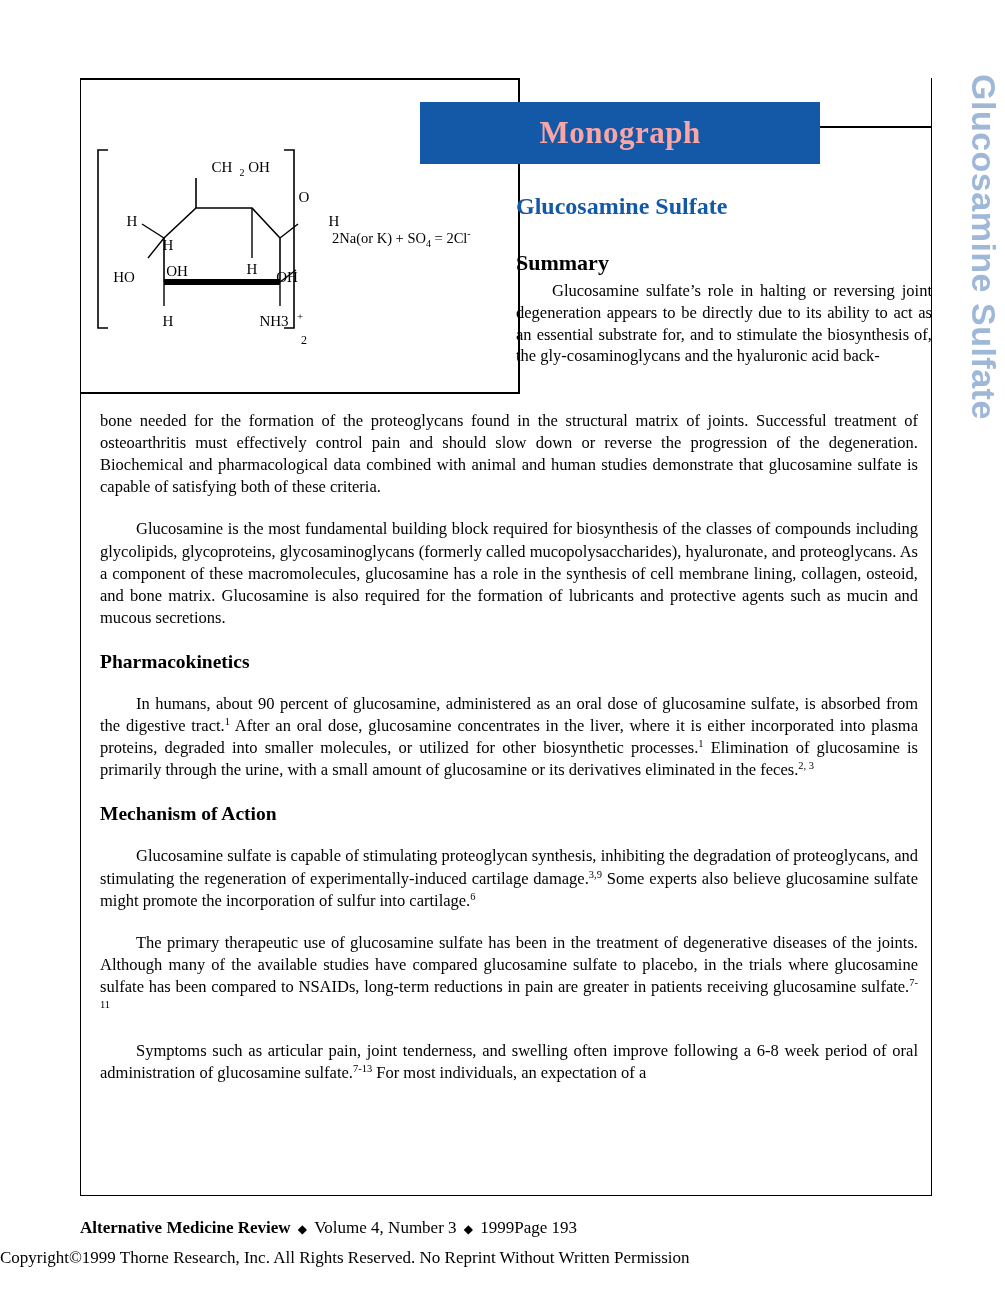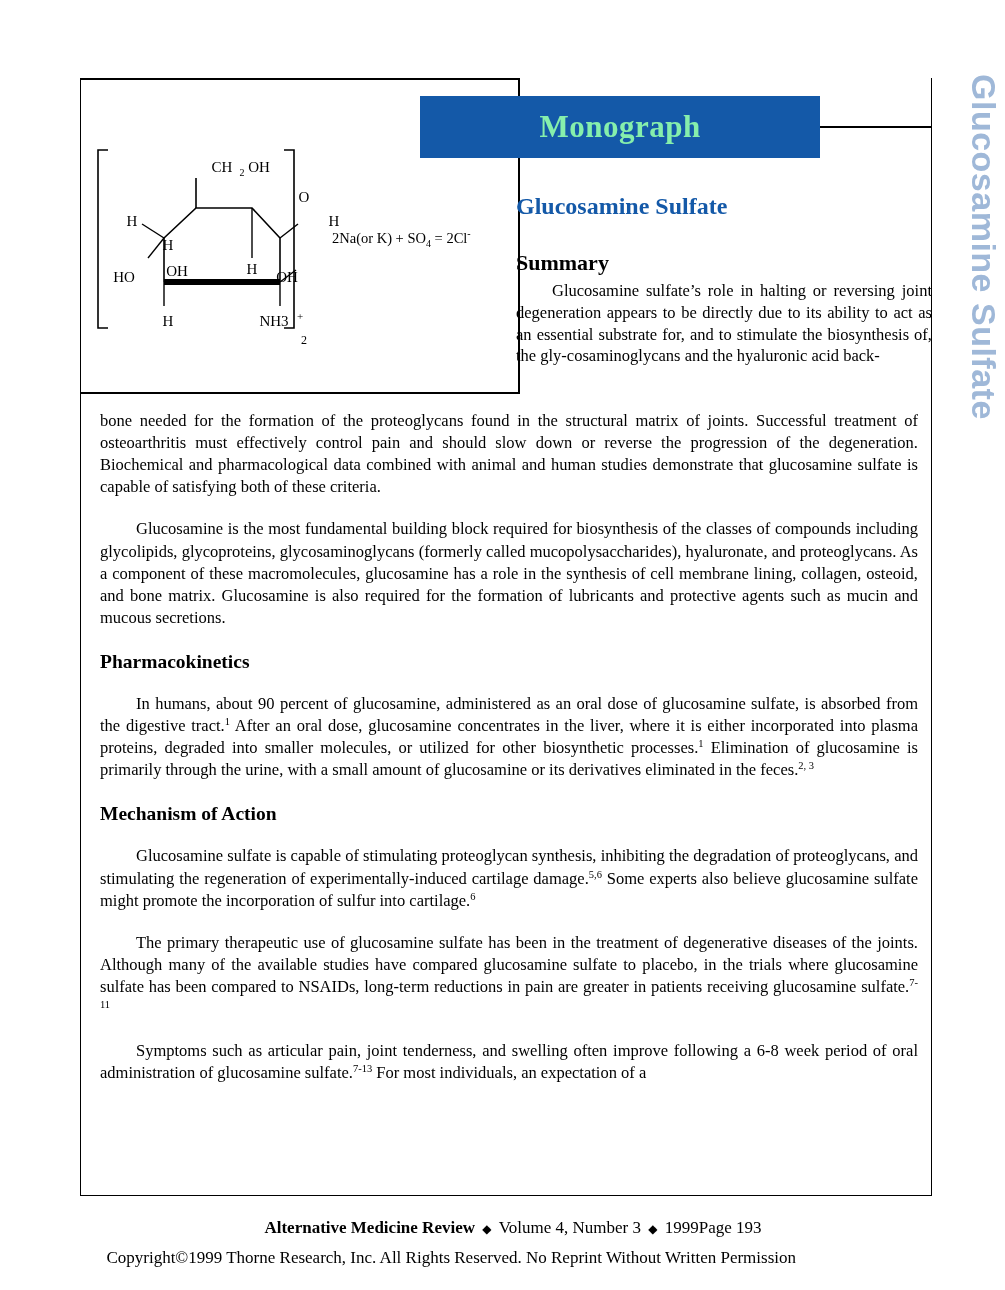--- a/index.html
+++ b/index.html
@@ -75,25 +75,25 @@
     writing-mode: vertical-rl;
     text-orientation: mixed;
     white-space: nowrap;
     line-height: 1;
   }
 
   
   .banner {
     position: absolute;
     left: 420px;
-    top: 96px;
+    top: 102px;
     width: 400px;
     height: 62px;
     background: #1459a8;
-    color: #86efac;
+    color: #fca5a5;
     font-family: "Liberation Serif", serif;
     font-weight: bold;
     font-size: 31px;
     display: flex;
     align-items: center;
     justify-content: center;
     letter-spacing: 0.5px;
   }
 
   
@@ -165,37 +165,37 @@
     font-family: "Liberation Serif", serif;
     font-weight: bold;
     font-size: 19.5px;
     margin: 22px 0 5px 0;
   }
   sup { font-size: 10.5px; vertical-align: super; line-height: 0; }
 
   
   .footer-line {
     position: absolute;
-    left: 93px;
+    left: 80px;
     top: 1218px;
     width: 840px;
     display: flex;
-    justify-content: center;
+    justify-content: flex-start;
     align-items: baseline;
     font-size: 17px;
   }
   .footer-left { font-weight: bold; font-style: normal; }
   .footer-left .normal { font-weight: normal; }
   .footer-right { font-weight: normal; }
   .copyright {
     position: absolute;
     left: 0;
     top: 1248px;
     width: 796px;
-    text-align: right;
+    text-align: left;
     font-size: 17px;
   }
   .diamond { font-size: 12px; vertical-align: middle; }
 </style>
 </head>
 <body>
 
 <div class="page-border"></div>
 <div class="page-border-top-left"></div>
 <div class="page-border-top-right"></div>
@@ -264,21 +264,21 @@
     In humans, about 90 percent of glucosamine, administered as an oral dose of glucosamine
     sulfate, is absorbed from the digestive tract.<sup>1</sup> After an oral dose, glucosamine concentrates in the liver,
     where it is either incorporated into plasma proteins, degraded into smaller molecules, or utilized for
     other biosynthetic processes.<sup>1</sup> Elimination of glucosamine is primarily through the urine, with a small
     amount of glucosamine or its derivatives eliminated in the feces.<sup>2, 3</sup>
   </p>
 
   <h2 class="sec-head">Mechanism of Action</h2>
   <p class="para indent">
     Glucosamine sulfate is capable of stimulating proteoglycan synthesis, inhibiting the degradation
-    of proteoglycans, and stimulating the regeneration of experimentally-induced cartilage damage.<sup>5,6</sup>
+    of proteoglycans, and stimulating the regeneration of experimentally-induced cartilage damage.<sup>3,9</sup>
     Some experts also believe glucosamine sulfate might promote the incorporation of sulfur into cartilage.<sup>6</sup>
   </p>
 
   <p class="para indent">
     The primary therapeutic use of glucosamine sulfate has been in the treatment of degenerative
     diseases of the joints. Although many of the available studies have compared glucosamine sulfate to
     placebo, in the trials where glucosamine sulfate has been compared to NSAIDs, long-term reductions
     in pain are greater in patients receiving glucosamine sulfate.<sup>7-11</sup>
   </p>
   <p class="para indent">

